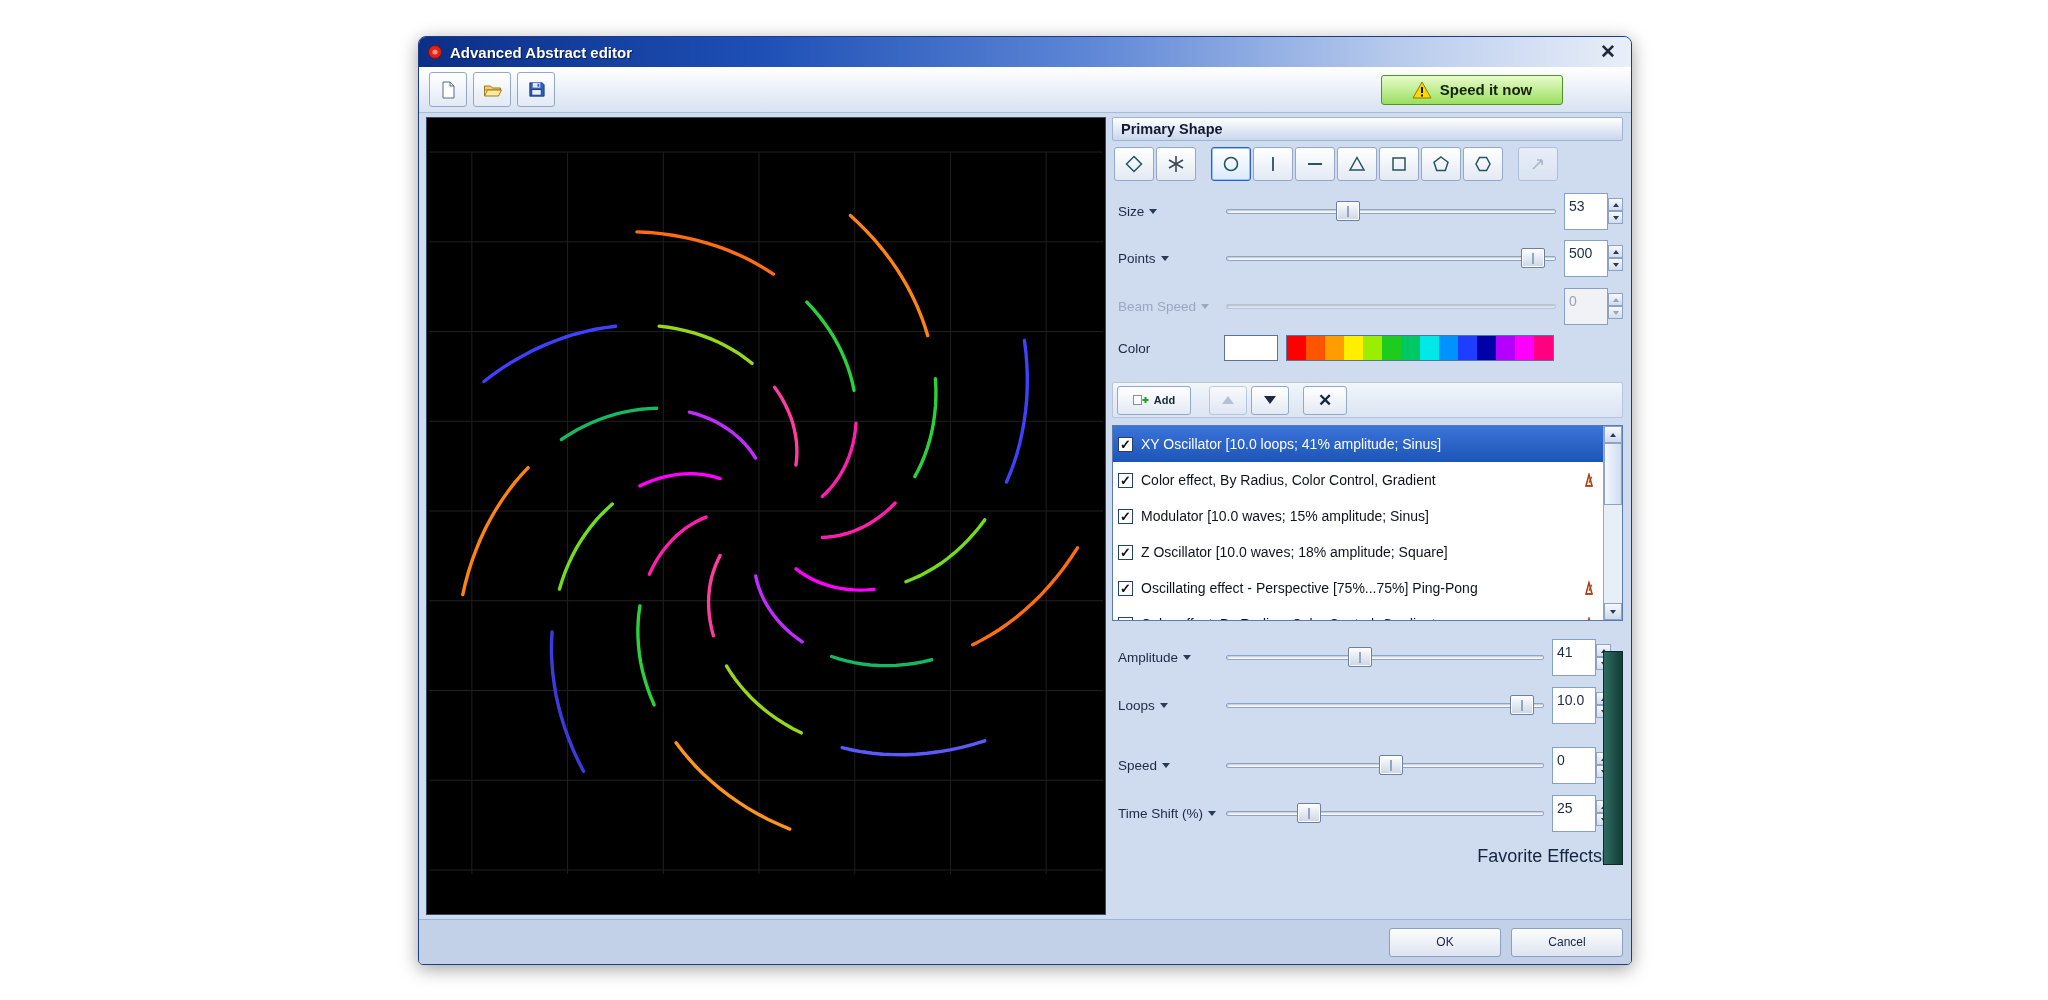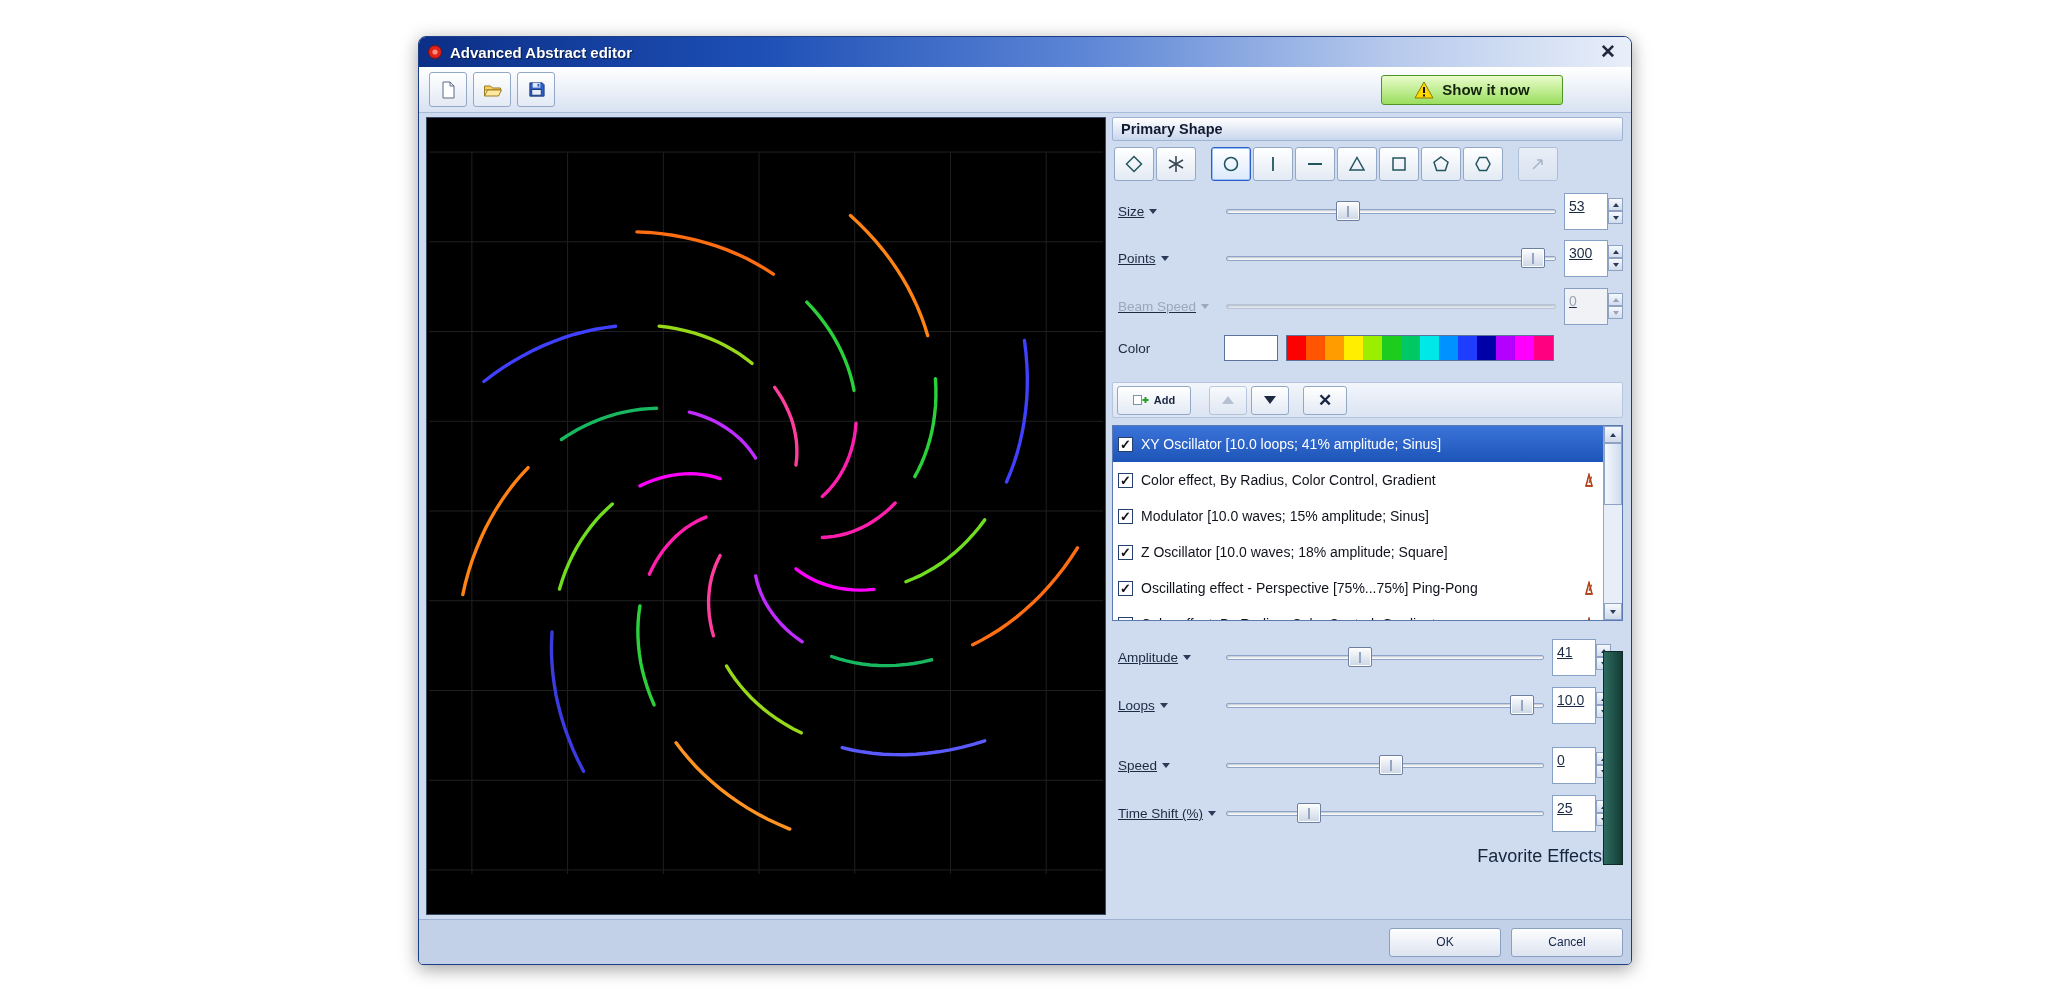--- a/index.html
+++ b/index.html
@@ -41,21 +41,21 @@
 
   
   .shape-row { margin-top:5px; height:36px; display:flex; align-items:center; padding:0 2px; }
   .shape-btn { width:40px; height:34px; margin-right:2px; border:1px solid #93a8c7; border-radius:3px;
                background:linear-gradient(#ffffff,#e3eaf4); display:flex; align-items:center; justify-content:center; cursor:pointer; }
   .shape-btn.sel { border:1px solid #2a5fc9; box-shadow:inset 0 0 0 1px #9cc0f4; background:linear-gradient(#ffffff,#dceafc); }
   .shape-btn.dis { opacity:.55; }
   .gap { width:13px; flex:0 0 13px; }
 
   
-  .prow { display:flex; align-items:center; height:36px;text-decoration:underline; }
+  .prow { display:flex; align-items:center; height:36px; }
   .prow.r-size  { margin-top:11px; }
   .prow.r-pts   { margin-top:11px; }
   .prow.r-beam  { margin-top:12px; }
   .plabel { width:112px; flex:0 0 112px; padding-left:6px; font-size:13.5px; display:flex; align-items:center; gap:5px; cursor:pointer; }
   .ddarrow { width:0; height:0; border-left:4px solid transparent; border-right:4px solid transparent;
              border-top:5px solid #2b3a56; display:inline-block; }
   .track { flex:1; height:24px; position:relative; margin:0 8px 0 2px; cursor:pointer; }
   .groove { position:absolute; left:0; right:0; top:10px; height:5px; background:#fdfdfe;
             border:1px solid #8ea4c6; border-radius:2px; box-shadow:inset 1px 1px 2px rgba(90,110,140,.4); }
   .thumb { position:absolute; top:2px; width:24px; height:20px; margin-left:-12px; border:1px solid #6c7f9e;
@@ -165,21 +165,21 @@
           <rect x="11" y="4" width="2" height="3" fill="#2f5fc4"></rect>
         <rect x="5" y="10" width="10" height="6" fill="#e8eef8" stroke="#1b3a7c"></rect>
       </svg>
     </button>
     <button class="show-now">
       <svg width="20" height="18" viewBox="0 0 20 18">
         <path d="M10 1 L19 17 H1 Z" fill="#ffd800" stroke="#8f7a00"></path>
         <rect x="9" y="6" width="2" height="6" fill="#111"></rect>
           <rect x="9" y="13.5" width="2" height="2" fill="#111"></rect>
       </svg>
-      <span>Show it now</span>
+      <span>Speed it now</span>
     </button>
   </div>
 
   <div class="content">
 
     <div class="canvas">
       <svg viewBox="0 0 680 798">
           <line x1="45" y1="34" x2="45" y2="758" stroke="#202020" stroke-width="1"></line>
           <line x1="141" y1="34" x2="141" y2="758" stroke="#202020" stroke-width="1"></line>
           <line x1="237" y1="34" x2="237" y2="758" stroke="#202020" stroke-width="1"></line>
@@ -311,21 +311,21 @@
 
       <div class="prow r-pts">
         <span class="plabel">
           <span>Points</span>
           <i class="ddarrow"></i>
         </span>
         <span class="track">
           <span class="groove"></span>
           <span class="thumb" style="left: 93%;"></span>
         </span>
-        <span class="valbox">300</span>
+        <span class="valbox">500</span>
         <span class="spin">
           <button class="sp">
               <i class="tri-u"></i>
             </button>
           <button class="sp">
               <i class="tri-d"></i>
             </button>
         </span>
       </div>
 

